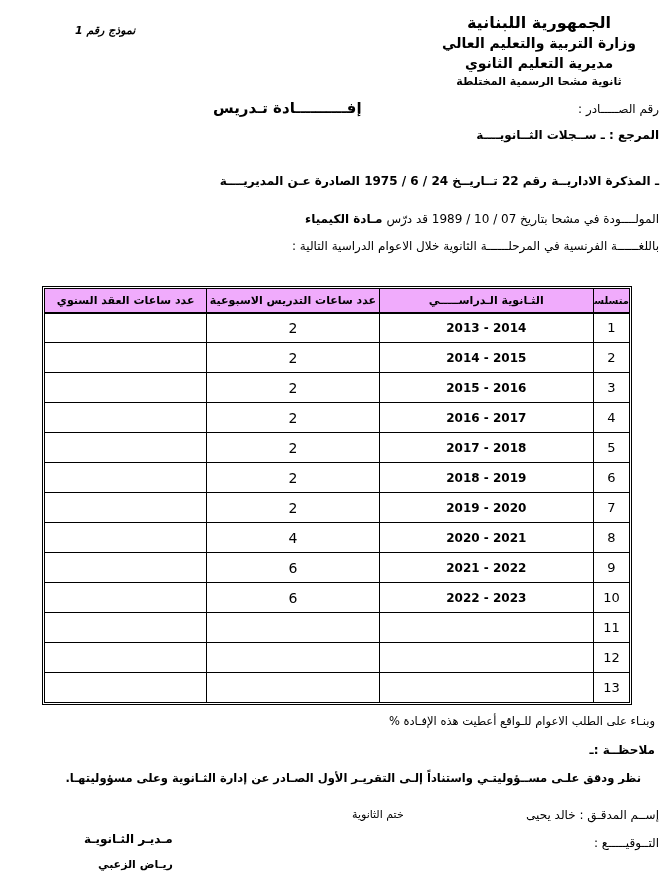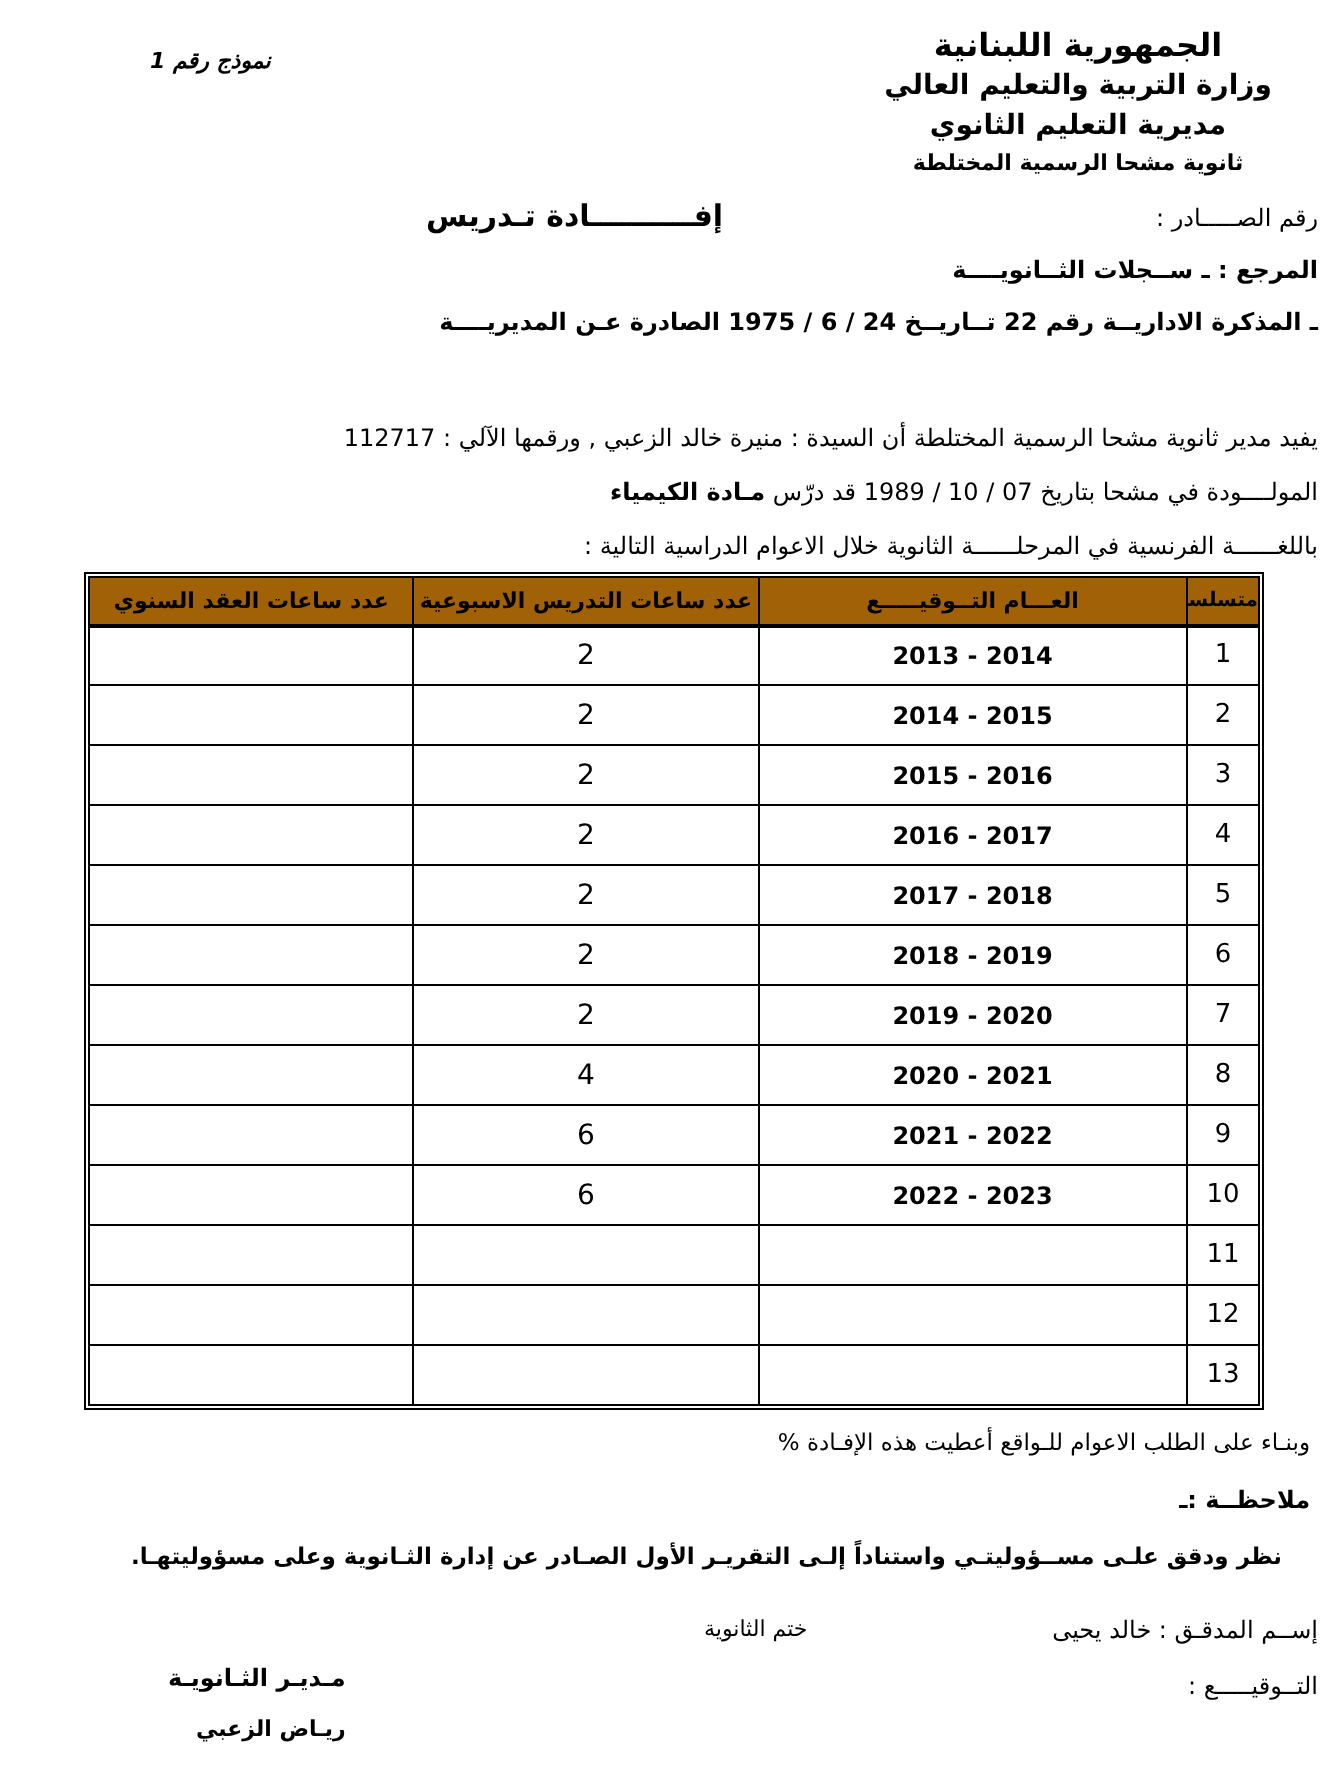--- a/index.html
+++ b/index.html
@@ -18,34 +18,34 @@
 
   
   .gov-header { right:2px; top:12px; width:252px; text-align:center; direction:rtl; font-weight:bold; }
   .gov-header .l1 { font-size:16px; line-height:21px; }
   .gov-header .l2 { font-size:14px; line-height:20px; }
   .gov-header .l3 { font-size:14px; line-height:20px; }
   .gov-header .l4 { font-size:11px; line-height:17px; }
 
   
   .meta { right:8px; top:96px; width:610px; direction:rtl; text-align:right; font-size:12px; line-height:26px; }
-  .meta .memo { font-weight:bold; }
+  .meta .memo { font-weight:bold;margin-top:20px; }
   .meta .ref { font-weight:bold; }
 
   
   .doc-title { left:213px; top:99px; font-size:15px; font-weight:bold; direction:rtl; }
 
   
   .body-par { right:8px; top:206px; width:600px; direction:rtl; text-align:right; font-size:12px; line-height:27px; }
 
   
   .tbl-wrap { left:42px; top:286px; width:590px; border:1px solid #000; padding:1px; }
   table { width:100%; border-collapse:collapse; direction:rtl; table-layout:fixed; }
   th, td { border:1px solid #000; text-align:center; vertical-align:middle; overflow:hidden; }
-  th { background:#a16207; font-size:11px; font-weight:bold; height:24px; border-bottom:2px solid #000; }
+  th { background:#f0abfc; font-size:11px; font-weight:bold; height:24px; border-bottom:2px solid #000; }
   th.serial-h { font-size:10px; }
   td { height:30px; font-size:14px; }
   td.year { font-weight:bold; font-size:12px; direction:ltr; }
   td.serial { font-size:13px; }
 
   
   .issuance { right:12px; top:714px; font-size:11.5px; }
   .note-label { right:12px; top:743px; font-size:12px; font-weight:bold; }
   .note-text { right:26px; top:771px; font-size:11.5px; font-weight:bold; }
 
@@ -70,37 +70,36 @@
 
 <div class="abs doc-title">إفــــــــــادة  تـدريس</div>
 
 <div class="abs meta">
   <div>رقم الصـــــادر :</div>
   <div class="ref">المرجع :  ـ ســجلات الثــانويــــة</div>
   <div class="memo">ـ المذكرة الاداريــة رقم 22 تــاريــخ 24 / 6 / 1975 الصادرة  عـن المديريــــة</div>
 </div>
 
 <div class="abs body-par">
-  <div>يفيد مدير ثانوية مشحا الرسمية المختلطة  أن السيدة : منيرة خالد الزعبي , ورقمها الآلي : 112717</div>
   <div><span>المولــــودة  في  مشحا بتاريخ 07 / 10 / 1989 قد درّس </span><span class="b">مـادة الكيمياء</span></div>
   <div>باللغــــــة الفرنسية  في المرحلــــــة الثانوية   خلال الاعوام الدراسية التالية :</div>
 </div>
 
 <div class="abs tbl-wrap">
   <table>
     <colgroup>
         <col style="width:36px">
         <col style="width:214px">
         <col style="width:172px">
         <col style="width:162px">
       </colgroup>
     <thead>
       <tr>
         <th class="serial-h">متسلسل</th>
-        <th>العـــام التــوقيـــــع</th>
+        <th>الثـانوية الـدراســـــي</th>
         <th>عدد ساعات التدريس الاسبوعية</th>
         <th>عدد ساعات العقد السنوي</th>
       </tr>
     </thead>
     <tbody>
       <tr>
           <td class="serial">1</td>
           <td class="year">2013 - 2014</td>
           <td>2</td>
           <td></td>

